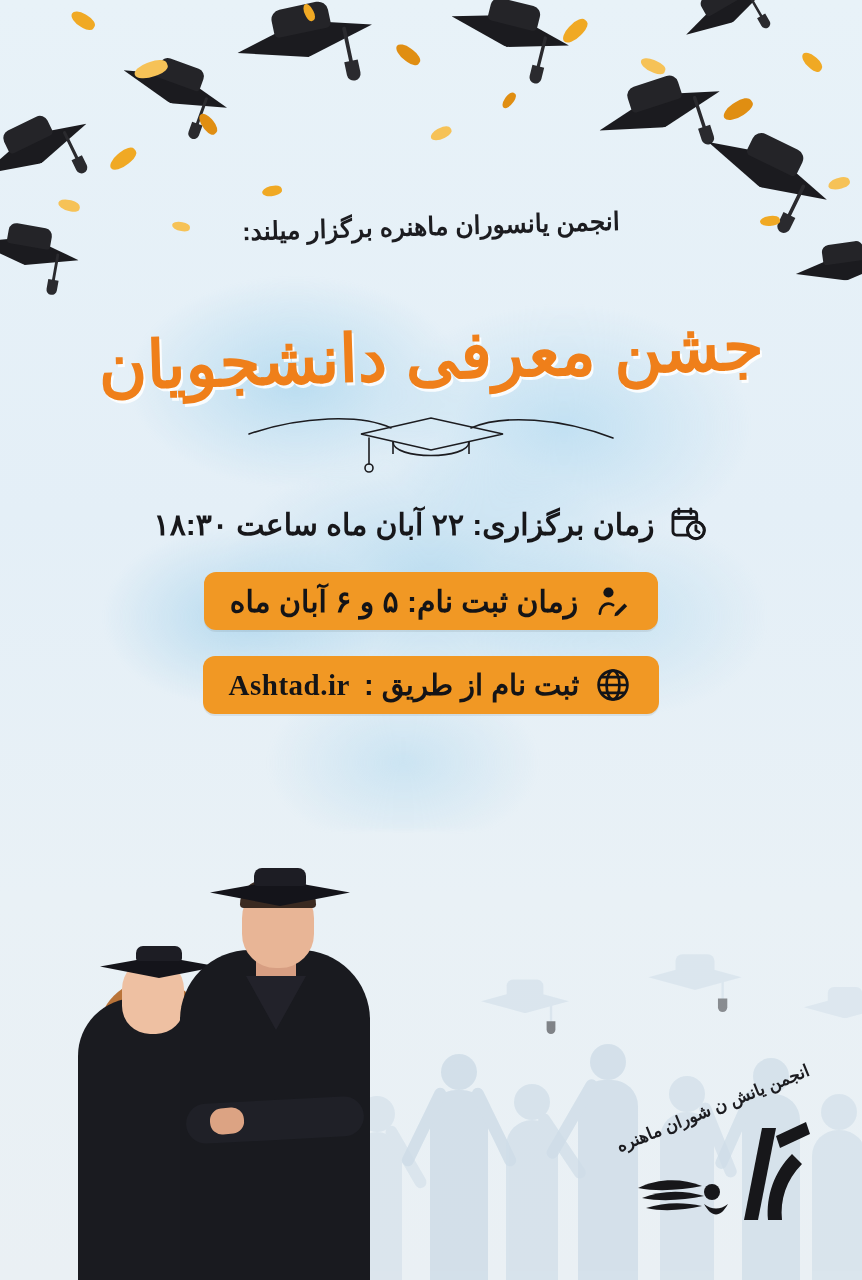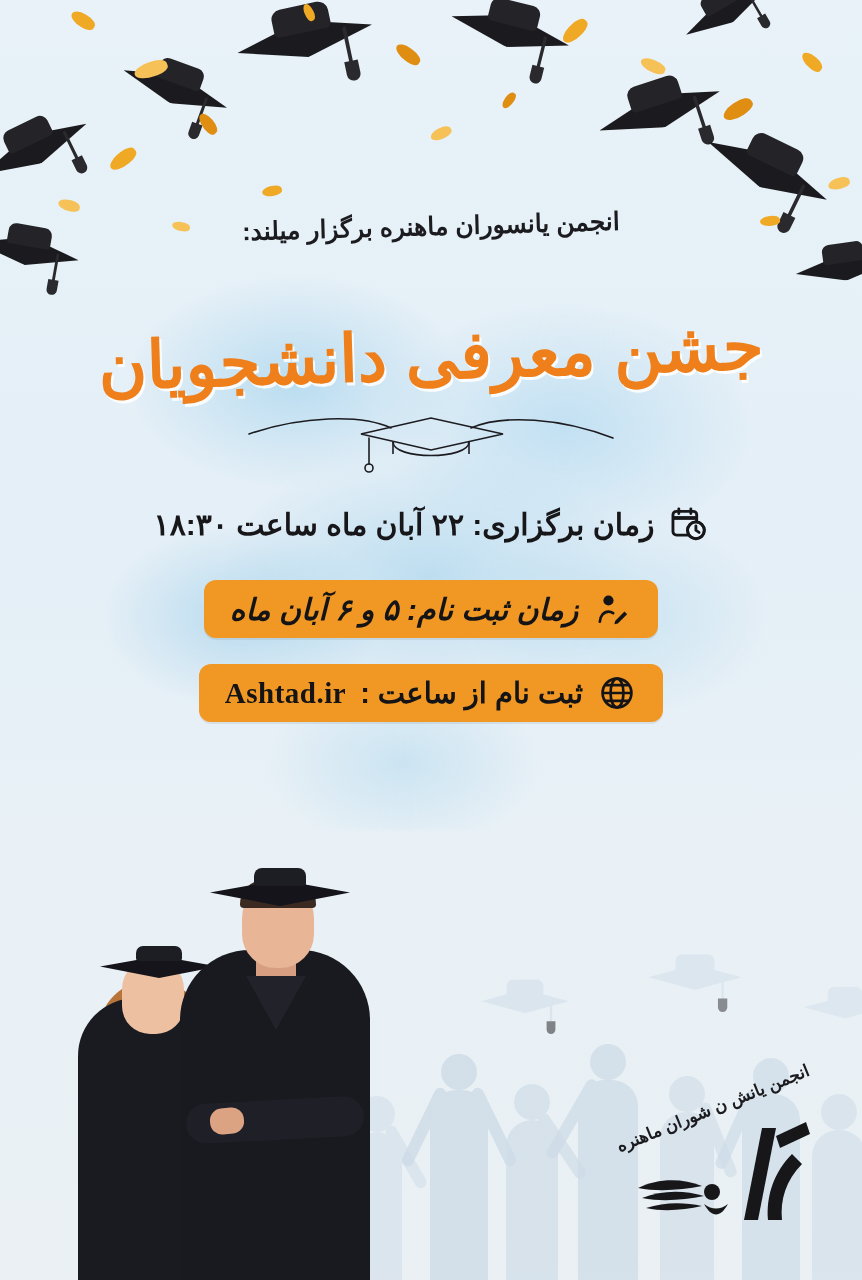--- a/index.html
+++ b/index.html
@@ -178,21 +178,21 @@
     background: #f19824;
     border-radius: 12px;
     padding: 9px 26px;
     box-shadow: 0 2px 0 rgba(0,0,0,0.07);
   }
   .row.pill .txt { color: #141417; }
   .row.pill.web .txt { font-size: 29px; }
 
   .row.date  { margin-top: 16px; }
   .row.place { margin-top: 2px; }
-  .row.reg   { margin-top: 24px; font-style: italic; }
+  .row.reg   { margin-top: 16px; }
   .row.web   { margin-top: 14px; }
 
   .latin { font-family: "Liberation Serif", serif; letter-spacing: 0.5px; }
 
   
   .grads { position: absolute; left: 60px; bottom: 0; width: 380px; height: 450px; }
 
   
   .male .robe {
     position: absolute;
@@ -492,21 +492,21 @@
     </div>
 
     <div class="row pill web">
       <span class="ico">
         <svg width="36" height="36" viewBox="0 0 24 24" fill="none" stroke="#141417" stroke-width="1.8">
           <circle cx="12" cy="12" r="9.6"></circle>
           <ellipse cx="12" cy="12" rx="4.3" ry="9.6"></ellipse>
           <path d="M2.5 12h19M4.2 6.8h15.6M4.2 17.2h15.6"></path>
         </svg>
       </span>
-      <span class="txt">ثبت نام از ساعت :</span>
+      <span class="txt">ثبت نام از طریق :</span>
       <span class="txt latin">Ashtad.ir</span>
     </div>
   </div>
 
   <div class="grads">
     <div class="female">
       <div class="hair-back"></div>
       <div class="robe"></div>
       <div class="arm"></div>
       <div class="hand"></div>

